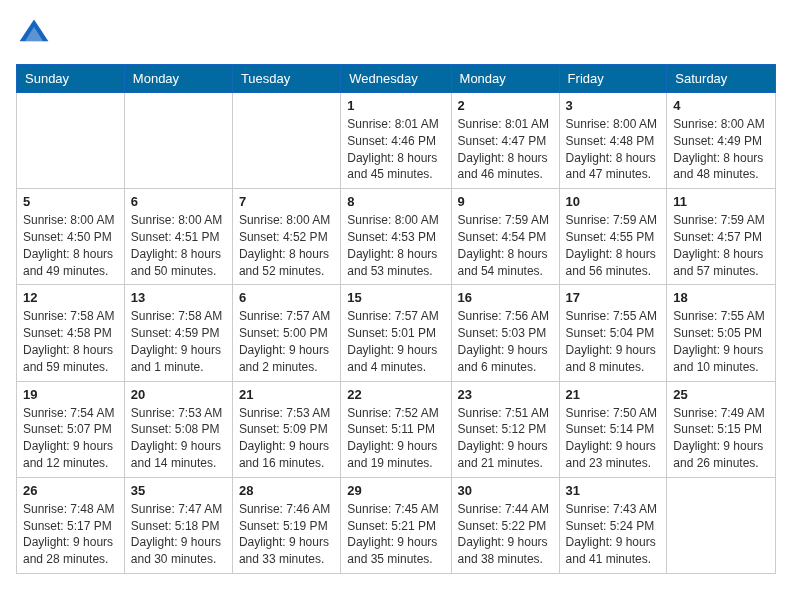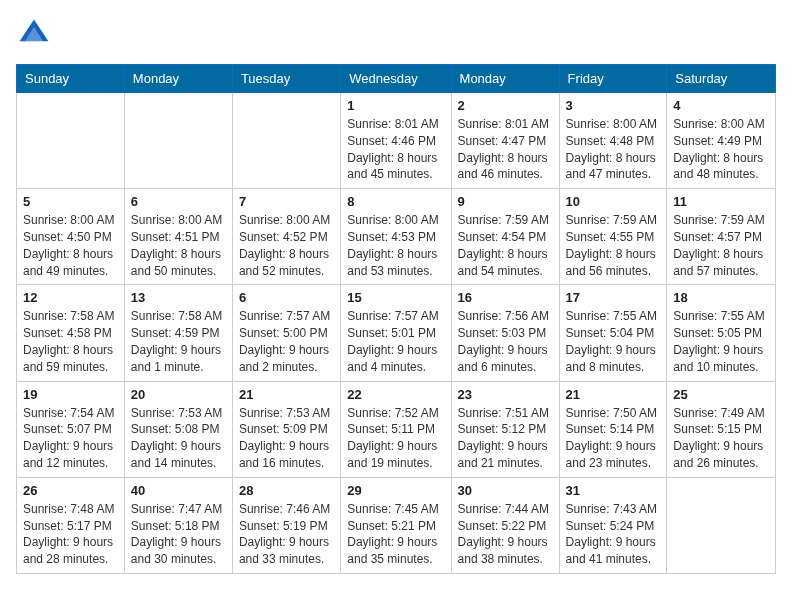--- a/index.html
+++ b/index.html
@@ -235,21 +235,21 @@
           <div class="day-num">25</div>
           <div class="day-info">Sunrise: 7:49 AM<br>Sunset: 5:15 PM<br>Daylight: 9 hours and 26 minutes.</div>
         </td>
       </tr>
       <tr class="week-row">
         <td>
           <div class="day-num">26</div>
           <div class="day-info">Sunrise: 7:48 AM<br>Sunset: 5:17 PM<br>Daylight: 9 hours and 28 minutes.</div>
         </td>
         <td>
-          <div class="day-num">40</div>
+          <div class="day-num">35</div>
           <div class="day-info">Sunrise: 7:47 AM<br>Sunset: 5:18 PM<br>Daylight: 9 hours and 30 minutes.</div>
         </td>
         <td>
           <div class="day-num">28</div>
           <div class="day-info">Sunrise: 7:46 AM<br>Sunset: 5:19 PM<br>Daylight: 9 hours and 33 minutes.</div>
         </td>
         <td>
           <div class="day-num">29</div>
           <div class="day-info">Sunrise: 7:45 AM<br>Sunset: 5:21 PM<br>Daylight: 9 hours and 35 minutes.</div>
         </td>

